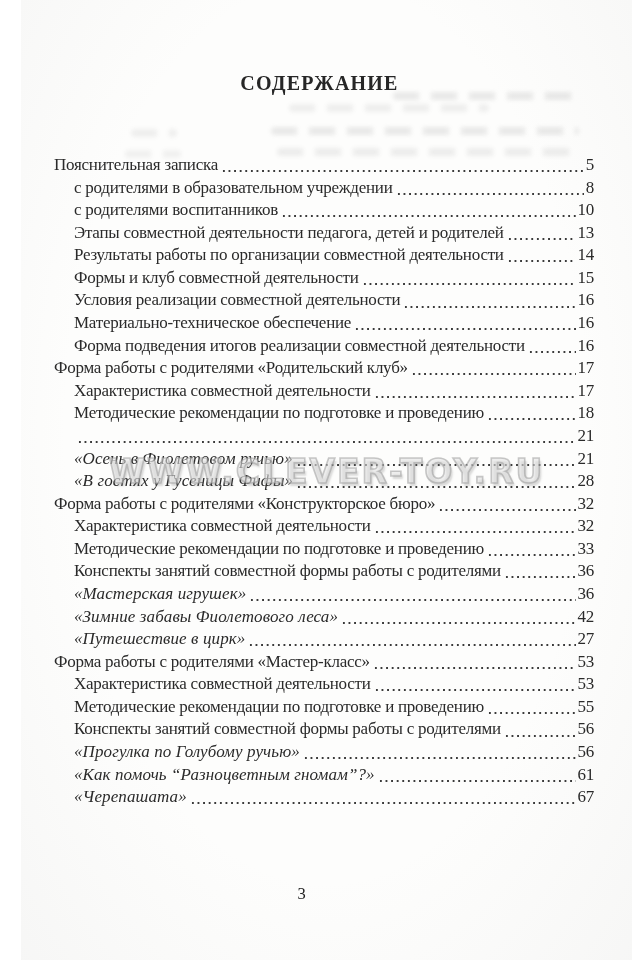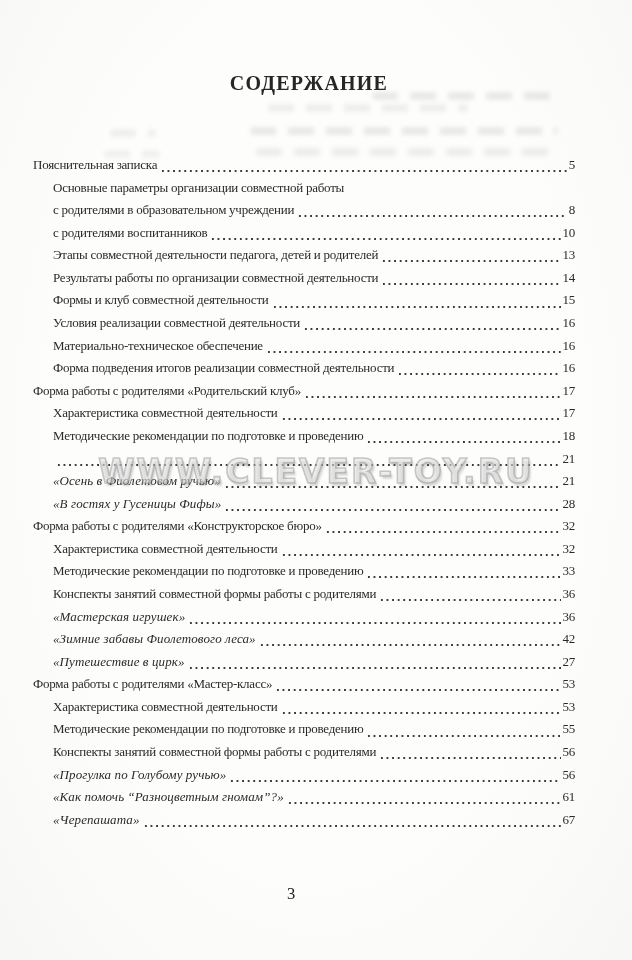--- a/index.html
+++ b/index.html
@@ -8,20 +8,21 @@
     background:#ffffff;
     font-family:"Liberation Serif", serif;
     position:relative;
     overflow:hidden;
   }
   .page{
     position:absolute;inset:0;
     background:
       radial-gradient(ellipse at 50% 45%, rgba(255,255,255,0) 60%, rgba(190,190,190,0.10) 100%),
       #fdfdfc;
+    margin-left: 21px;
   }
   
   .title{
     position:absolute;
     top:72px;left:33px;right:47px;
     text-align:center;
     font-size:20px;
     font-weight:bold;
     letter-spacing:1.2px;
     color:#262626;
@@ -38,23 +39,23 @@
   }
   .g1{top:92px;left:372px;width:186px;}
   .g2{top:104px;left:268px;width:200px;opacity:.4;}
   .g3{top:127px;left:250px;width:308px;}
   .g3b{top:129px;left:110px;width:46px;opacity:.4;}
   .g4{top:148px;left:256px;width:302px;opacity:.45;}
   .g4b{top:150px;left:104px;width:56px;opacity:.35;}
   
   .toc{
     position:absolute;
-    left:33px;right:57px;top:154px;
+    left:33px;right:38px;top:154px;
     color:#2a2a2a;
-    font-size:13px;
+    font-size:17px;
     letter-spacing:-0.25px;
     z-index:2;
   }
   .row{
     display:flex;
     align-items:baseline;
     height:22.58px;
     line-height:22.58px;
     white-space:nowrap;
   }
@@ -113,24 +114,20 @@
   <div class="ghost g4"></div>
   <div class="ghost g4b"></div>
 
   <div class="toc" id="toc">
       <div class="row">
     <span class="label">Пояснительная записка</span>
     <span class="leader"></span>
     <span class="pagenum">5</span>
   </div>
       <div class="row indent">
-    <span class="label">Основные параметры организации совместной работы</span>
-
-  </div>
-      <div class="row indent">
     <span class="label">с родителями в образовательном учреждении</span>
     <span class="leader"></span>
     <span class="pagenum">8</span>
   </div>
       <div class="row indent">
     <span class="label">с родителями воспитанников</span>
     <span class="leader"></span>
     <span class="pagenum">10</span>
   </div>
       <div class="row indent">

